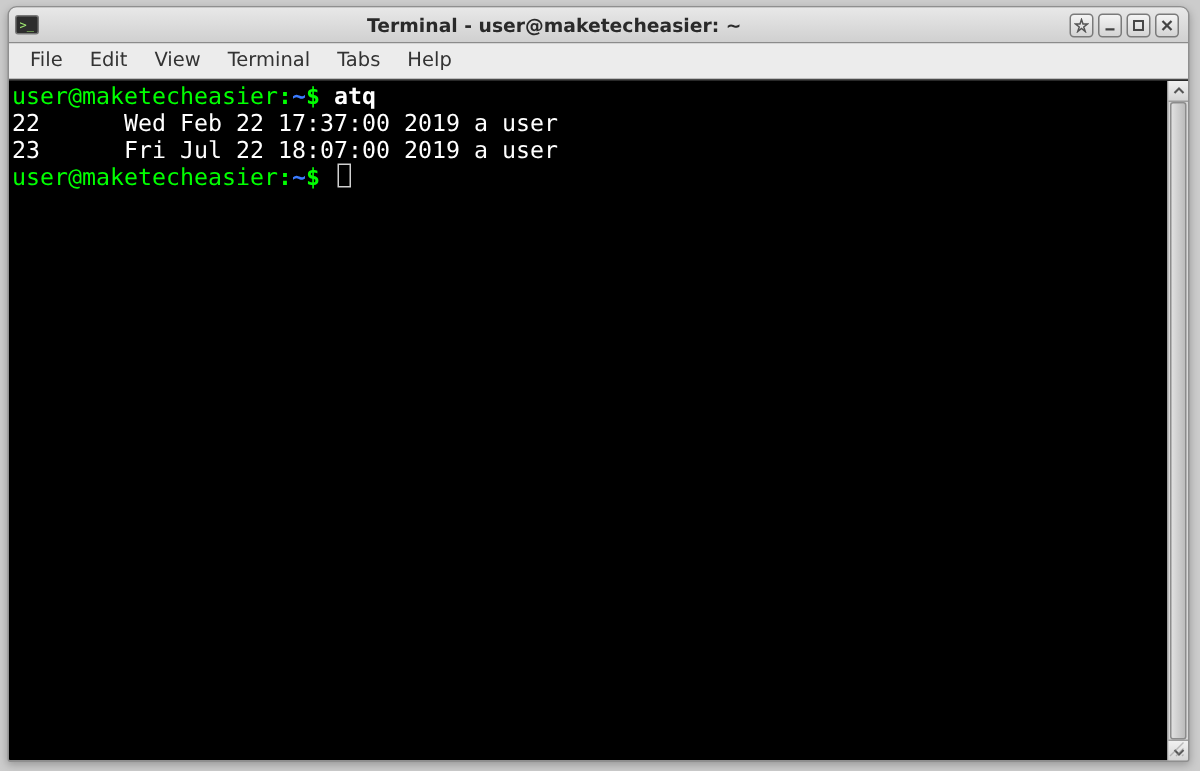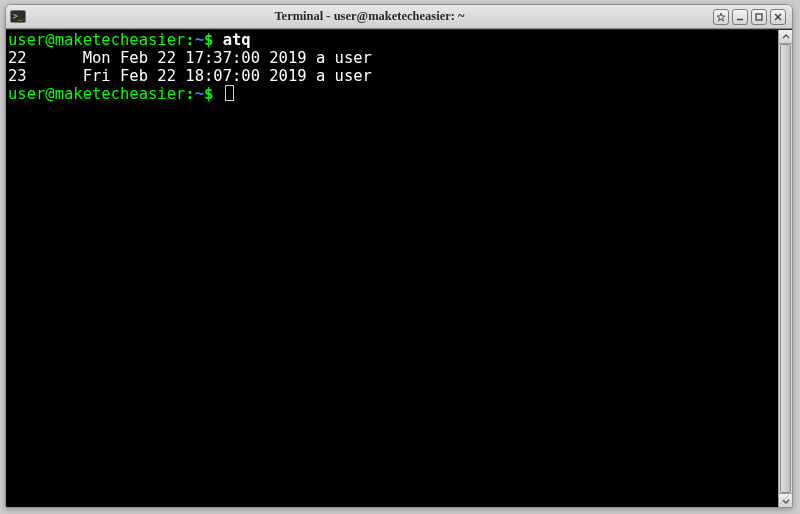--- a/index.html
+++ b/index.html
@@ -46,21 +46,20 @@
     user-select:none;
   }
   .titlebar .app-icon{
     width:16px;height:16px;flex:none;
     display:flex;align-items:center;justify-content:center;
   }
   .titlebar .title{
     flex:1;text-align:center;font-weight:bold;font-size:12.5px;
     white-space:nowrap;overflow:hidden;text-overflow:ellipsis;
     color:#2a2a2a;
-    font-family:Liberation Serif, serif;
   }
   .win-btns{display:flex;gap:3px;}
   .win-btn{
     width:16px;height:16px;flex:none;
     border:1px solid #7a7a7a;border-radius:3px;
     background:linear-gradient(to bottom,#f4f4f4,#d4d4d4);
     display:flex;align-items:center;justify-content:center;
     color:#444;
   }
   .win-btn svg{pointer-events:none;}
@@ -154,25 +153,33 @@
       </span>
       <span class="win-btn">
         <svg width="10" height="10" viewBox="0 0 10 10">
             <line x1="2" y1="2" x2="8" y2="8" stroke="#444" stroke-width="1.5"></line>
             <line x1="8" y1="2" x2="2" y2="8" stroke="#444" stroke-width="1.5"></line>
           </svg>
       </span>
     </div>
   </div>
 
+  <div class="menubar">
+    <span class="menu-item">File</span>
+    <span class="menu-item">Edit</span>
+    <span class="menu-item">View</span>
+    <span class="menu-item">Terminal</span>
+    <span class="menu-item">Tabs</span>
+    <span class="menu-item">Help</span>
+  </div>
 
   <div class="term-wrap">
     <div class="terminal"><span class="prompt-user">user@maketecheasier</span><span class="prompt-colon">:</span><span class="prompt-path">~</span><span class="prompt-dollar">$</span> <span class="cmd">atq</span>
-<span class="out">22      Mon Feb 22 17:37:00 2019 a user</span>
-<span class="out">23      Fri Feb 22 18:07:00 2019 a user</span>
+<span class="out">22      Wed Feb 22 17:37:00 2019 a user</span>
+<span class="out">23      Fri Jul 22 18:07:00 2019 a user</span>
 <span class="prompt-user">user@maketecheasier</span><span class="prompt-colon">:</span><span class="prompt-path">~</span><span class="prompt-dollar">$</span> <span class="cursor"></span></div>
 
     <div class="scrollbar">
       <div class="sb-stepper">
         <svg width="8" height="8" viewBox="0 0 8 8">
             <polyline points="1,5 4,2 7,5" fill="none" stroke="#555" stroke-width="1.4"></polyline>
           </svg>
       </div>
       <div class="sb-track">
         <div class="sb-thumb"></div>

